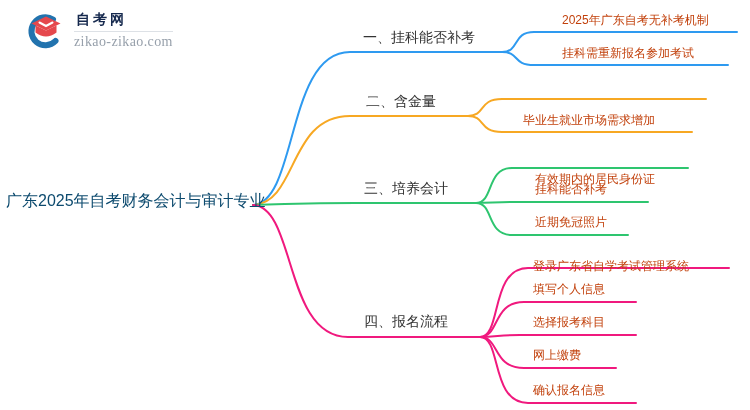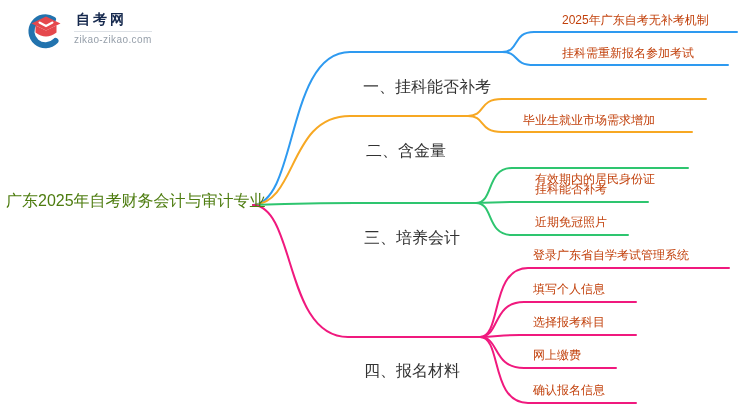--- a/index.html
+++ b/index.html
@@ -3,27 +3,27 @@
 <meta charset="utf-8">
 <style>
   html,body{margin:0;padding:0;background:#fff;}
   .stage{
     position:relative;width:750px;height:410px;background:#ffffff;
     font-family:"Liberation Sans","DejaVu Sans",sans-serif;overflow:hidden;
   }
   .links{position:absolute;left:0;top:0;width:750px;height:410px;}
   .links path{fill:none;stroke-width:2;stroke-linecap:round;stroke-linejoin:round;}
   .txt{position:absolute;white-space:nowrap;color:#333;line-height:1.2;}
-  .root-label{font-size:16px;font-weight:500;color:#4d7c0f;}
-  .branch-label{font-size:16px;color:#333;margin-top:48px;}
+  .root-label{font-size:16px;font-weight:500;color:#0c4a6e;}
+  .branch-label{font-size:14px;color:#333;}
   .child-label{font-size:12px;color:#c2410c;}
   .logo{position:absolute;left:26px;top:11px;display:flex;align-items:flex-start;}
   .logo-text{margin-left:8px;}
   .logo-title{font-size:14px;font-weight:bold;color:#16294e;letter-spacing:3px;padding:0 2px 2px 2px;}
-  .logo-domain{font-size:10px;color:#97a0ab;border-top:1px solid #dde1e6;padding-top:2px;letter-spacing:0.4px;}
+  .logo-domain{font-size:14px;color:#97a0ab;border-top:1px solid #dde1e6;padding-top:2px;letter-spacing:0.4px;font-family:Liberation Serif, serif;}
 </style>
 </head>
 <body>
 
 <div class="stage">
 
   <svg class="links" viewBox="0 0 750 410">
 
     <path d="M 253 205 C 298 202 286 52 350 52 H 502" stroke="#2E9AF0"></path>
     <path d="M 502 52 C 520 52 512 32 534 32 H 737" stroke="#2E9AF0"></path>
@@ -57,30 +57,30 @@
       <div class="logo-title">自考网</div>
       <div class="logo-domain">zikao-zikao.com</div>
     </div>
   </div>
 
   <div class="txt root-label" style="left:6px;top:191px;">广东2025年自考财务会计与审计专业</div>
 
   <div class="txt branch-label" style="left:363px;top:29px;">一、挂科能否补考</div>
   <div class="txt branch-label" style="left:366px;top:93px;">二、含金量</div>
   <div class="txt branch-label" style="left:364px;top:180px;">三、培养会计</div>
-  <div class="txt branch-label" style="left:364px;top:313px;">四、报名材料</div>
+  <div class="txt branch-label" style="left:364px;top:313px;">四、报名流程</div>
 
   <div class="txt child-label" style="left:562px;top:13px;">2025年广东自考无补考机制</div>
   <div class="txt child-label" style="left:562px;top:46px;">挂科需重新报名参加考试</div>
 
   <div class="txt child-label" style="left:523px;top:113px;">毕业生就业市场需求增加</div>
 
   <div class="txt child-label" style="left:535px;top:148px;margin-top:24px;">有效期内的居民身份证</div>
   <div class="txt child-label" style="left:535px;top:182px;">挂科能否补考</div>
   <div class="txt child-label" style="left:535px;top:215px;">近期免冠照片</div>
 
-  <div class="txt child-label" style="left:533px;top:248px;">登录广东省自学考试管理系统</div>
+  <div class="txt child-label" style="left:533px;top:259px;">登录广东省自学考试管理系统</div>
   <div class="txt child-label" style="left:533px;top:282px;">填写个人信息</div>
   <div class="txt child-label" style="left:533px;top:315px;">选择报考科目</div>
   <div class="txt child-label" style="left:533px;top:348px;">网上缴费</div>
   <div class="txt child-label" style="left:533px;top:383px;">确认报名信息</div>
 
 </div>
 
 </body></html>

